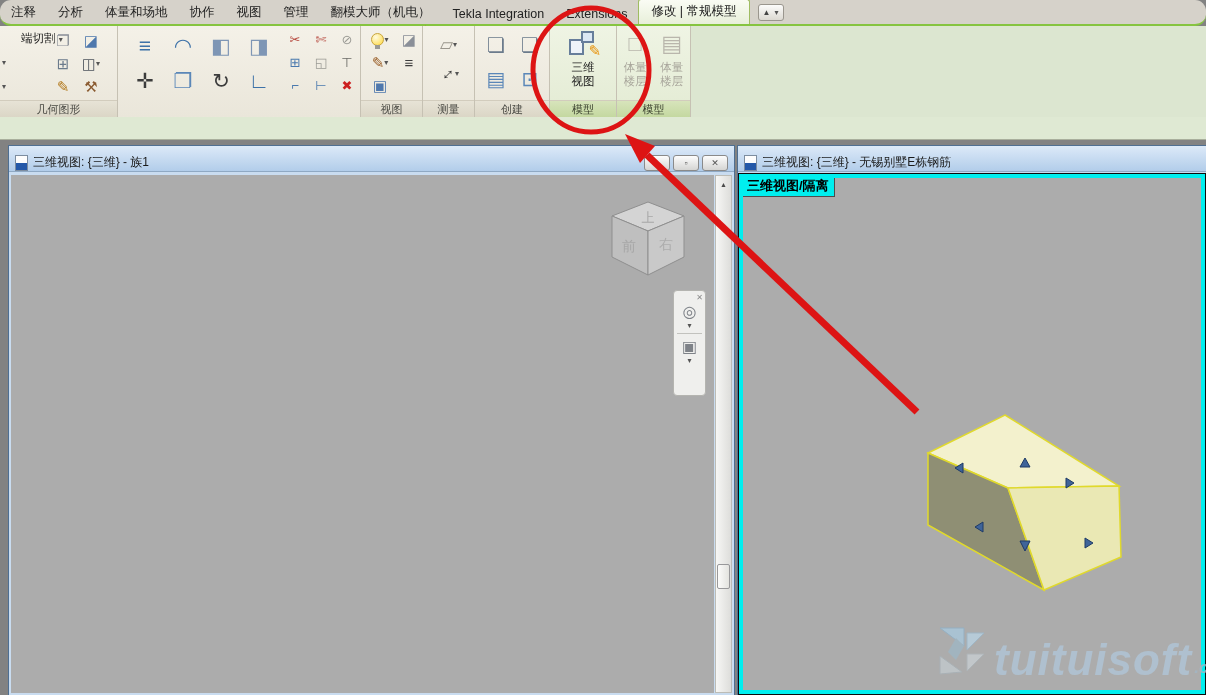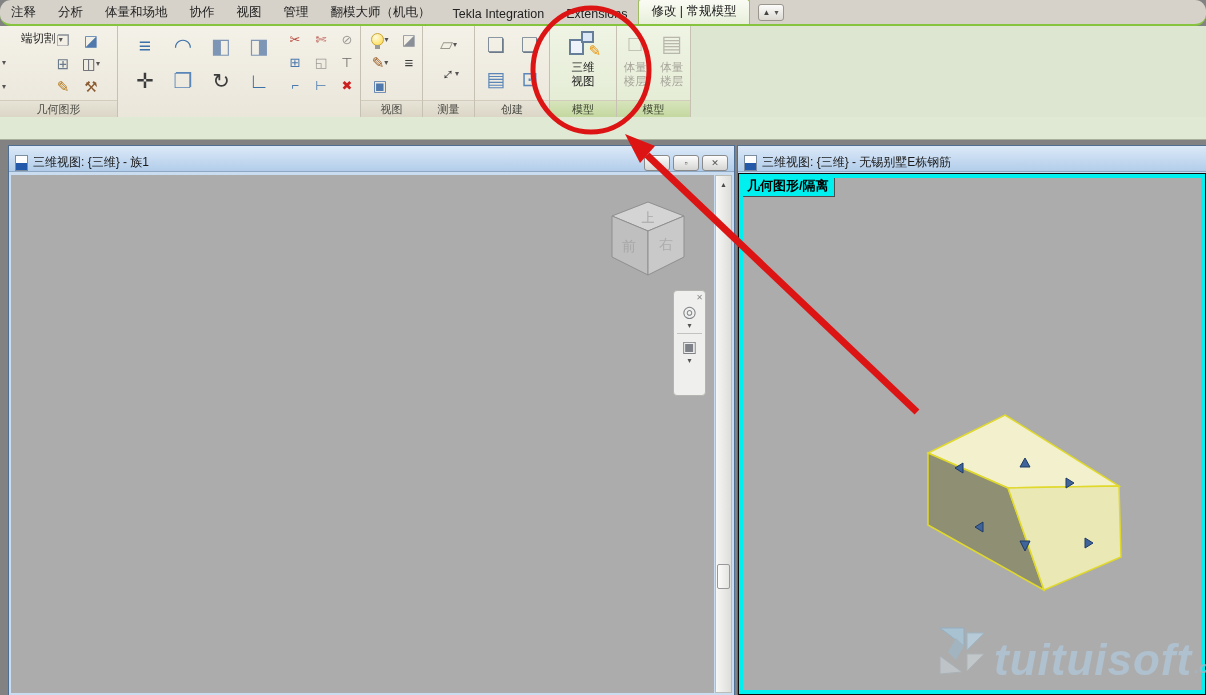--- a/index.html
+++ b/index.html
@@ -323,21 +323,21 @@
     </div>
 
     <div class="win right-win">
       <div class="titlebar">
         <span class="rvt-icon"></span>
         <span class="title-text">三维视图: {三维} - 无锡别墅E栋钢筋</span>
       </div>
       <div class="win-body" style="padding:0">
         <div class="client">
           <div class="cyanframe">
-            <div class="th-badge">几何图形/隔离</div>
+            <div class="th-badge">三维视图/隔离</div>
 
             <svg width="262" height="212" style="position:absolute;left:156px;top:222px">
               <polygon points="106,15 220,86 109,88 29,53" fill="#f3f1cd" stroke="#e0d92c" stroke-width="1.5"></polygon>
               <polygon points="29,53 109,88 145,190 29,125" fill="#8f8f74" stroke="#e0d92c" stroke-width="1.5"></polygon>
               <polygon points="109,88 220,86 222,157 145,190" fill="#eae8b4" stroke="#e0d92c" stroke-width="1.5"></polygon>
               <polygon points="56,68 64,63 64,73" fill="#3f6499" stroke="#1e3a66"></polygon>
               <polygon points="126,58 121,67 131,67" fill="#3f6499" stroke="#1e3a66"></polygon>
               <polygon points="175,83 167,78 167,88" fill="#3f6499" stroke="#1e3a66"></polygon>
               <polygon points="76,127 84,122 84,132" fill="#3f6499" stroke="#1e3a66"></polygon>
               <polygon points="126,151 121,141 131,141" fill="#3f6499" stroke="#1e3a66"></polygon>

